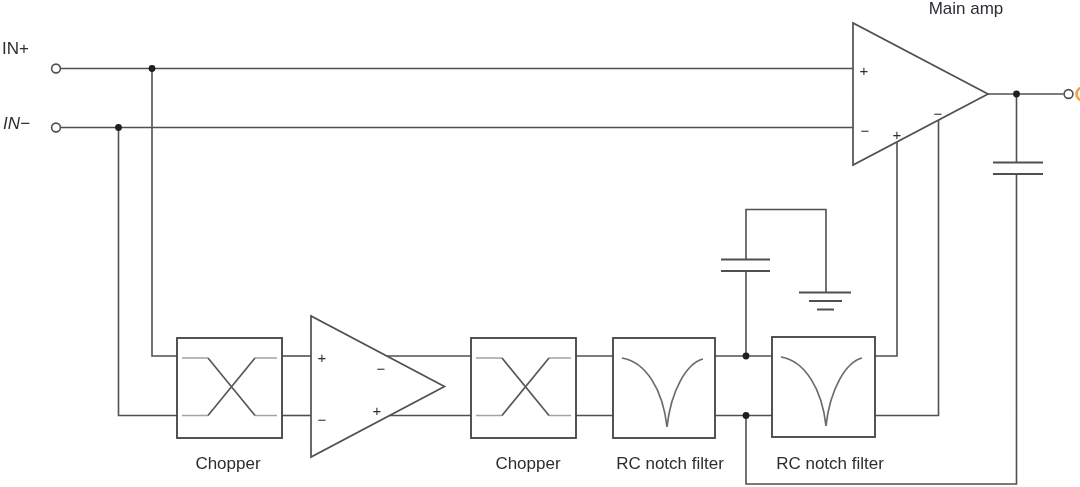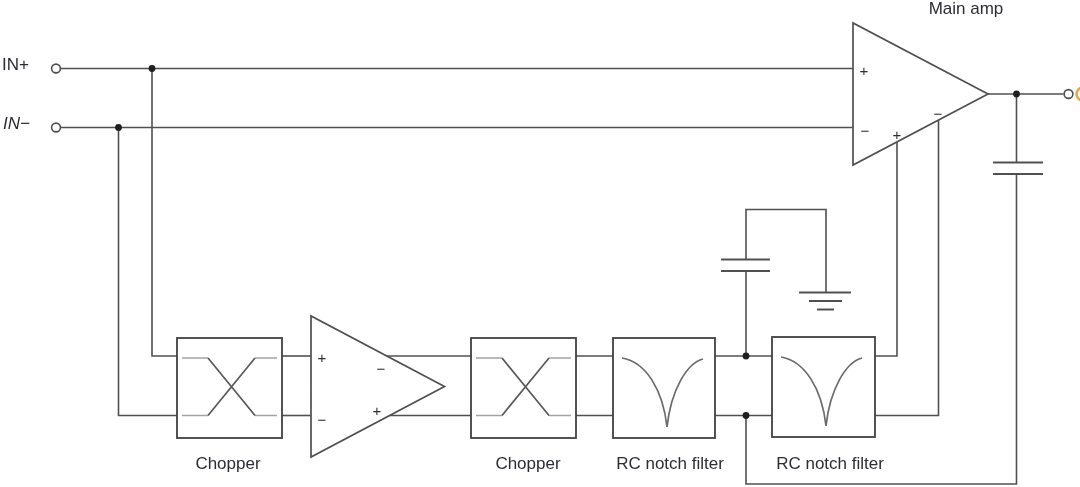--- a/index.html
+++ b/index.html
@@ -145,21 +145,21 @@
     </g>
 
     <g>
       <circle class="terminal" cx="56" cy="68.5" r="4.4"></circle>
       <circle class="terminal" cx="56" cy="127.5" r="4.4"></circle>
       <circle class="terminal" cx="1068.5" cy="94" r="4.4"></circle>
       <circle class="clipped" cx="1083" cy="94" r="6.5"></circle>
     </g>
   </svg>
 
-  <div class="lbl" style="left:2px;top:56px;">IN+</div>
+  <div class="lbl" style="left:2px;top:40px;">IN+</div>
   <div class="lbl" style="left:3px;top:115px;font-style:italic;">IN−</div>
   <div class="lbl centered" style="left:918px;top:0px;margin-left:48px;">Main amp</div>
   <div class="lbl centered" style="left:228px;top:455px;">Chopper</div>
   <div class="lbl centered" style="left:528px;top:455px;">Chopper</div>
   <div class="lbl centered" style="left:670px;top:455px;">RC notch filter</div>
   <div class="lbl centered" style="left:830px;top:455px;">RC notch filter</div>
 
   <div class="pin" style="left:322px;top:357px;">+</div>
   <div class="pin" style="left:322px;top:419px;">−</div>
   <div class="pin" style="left:381px;top:368px;">−</div>

